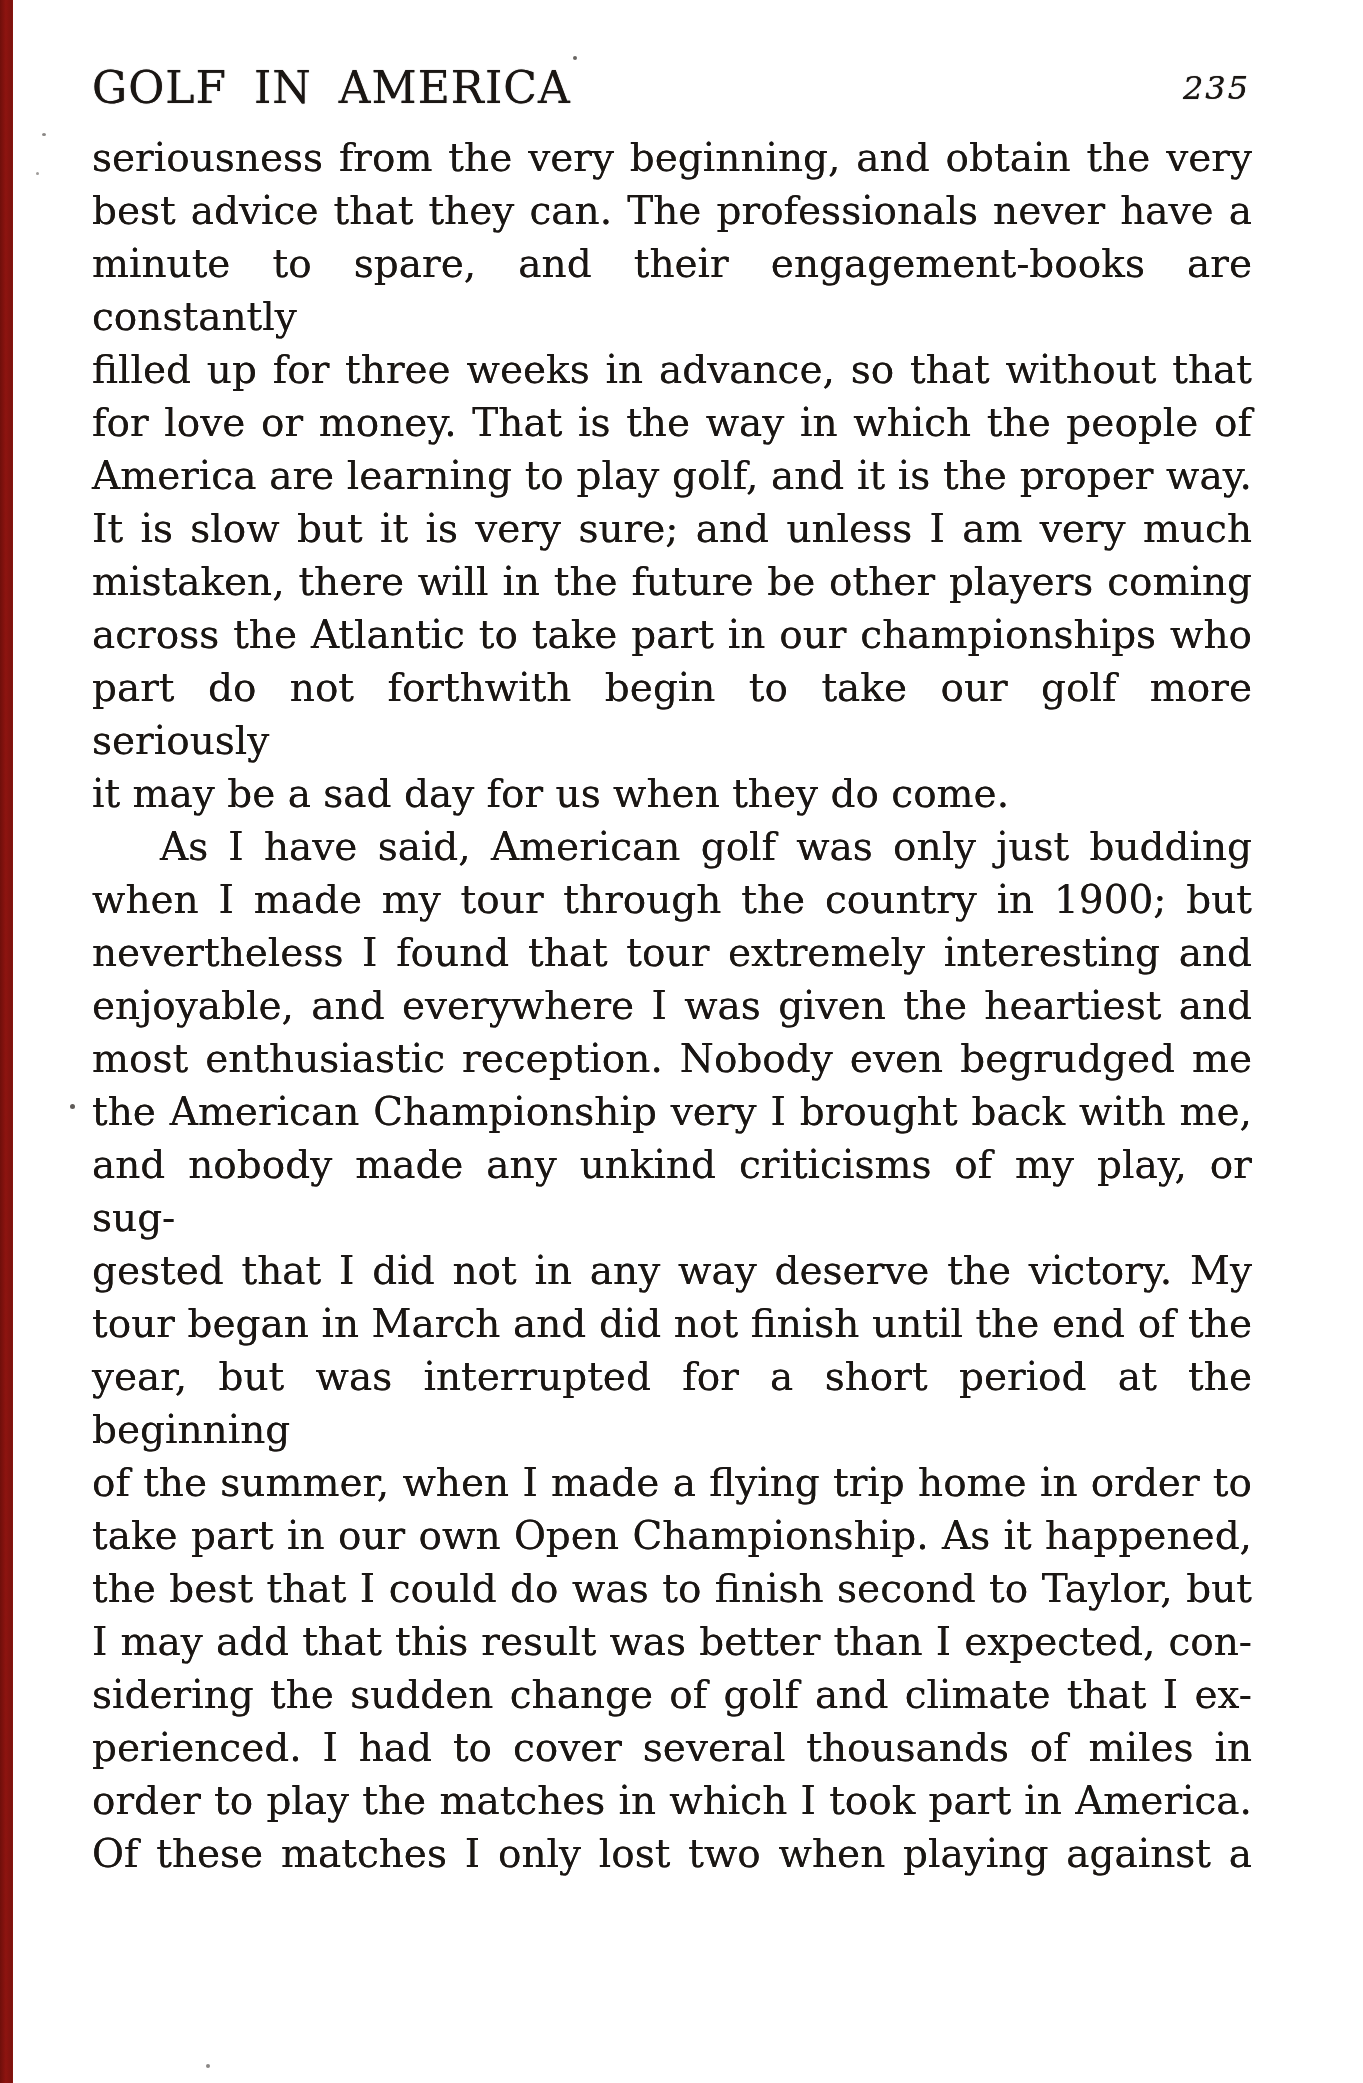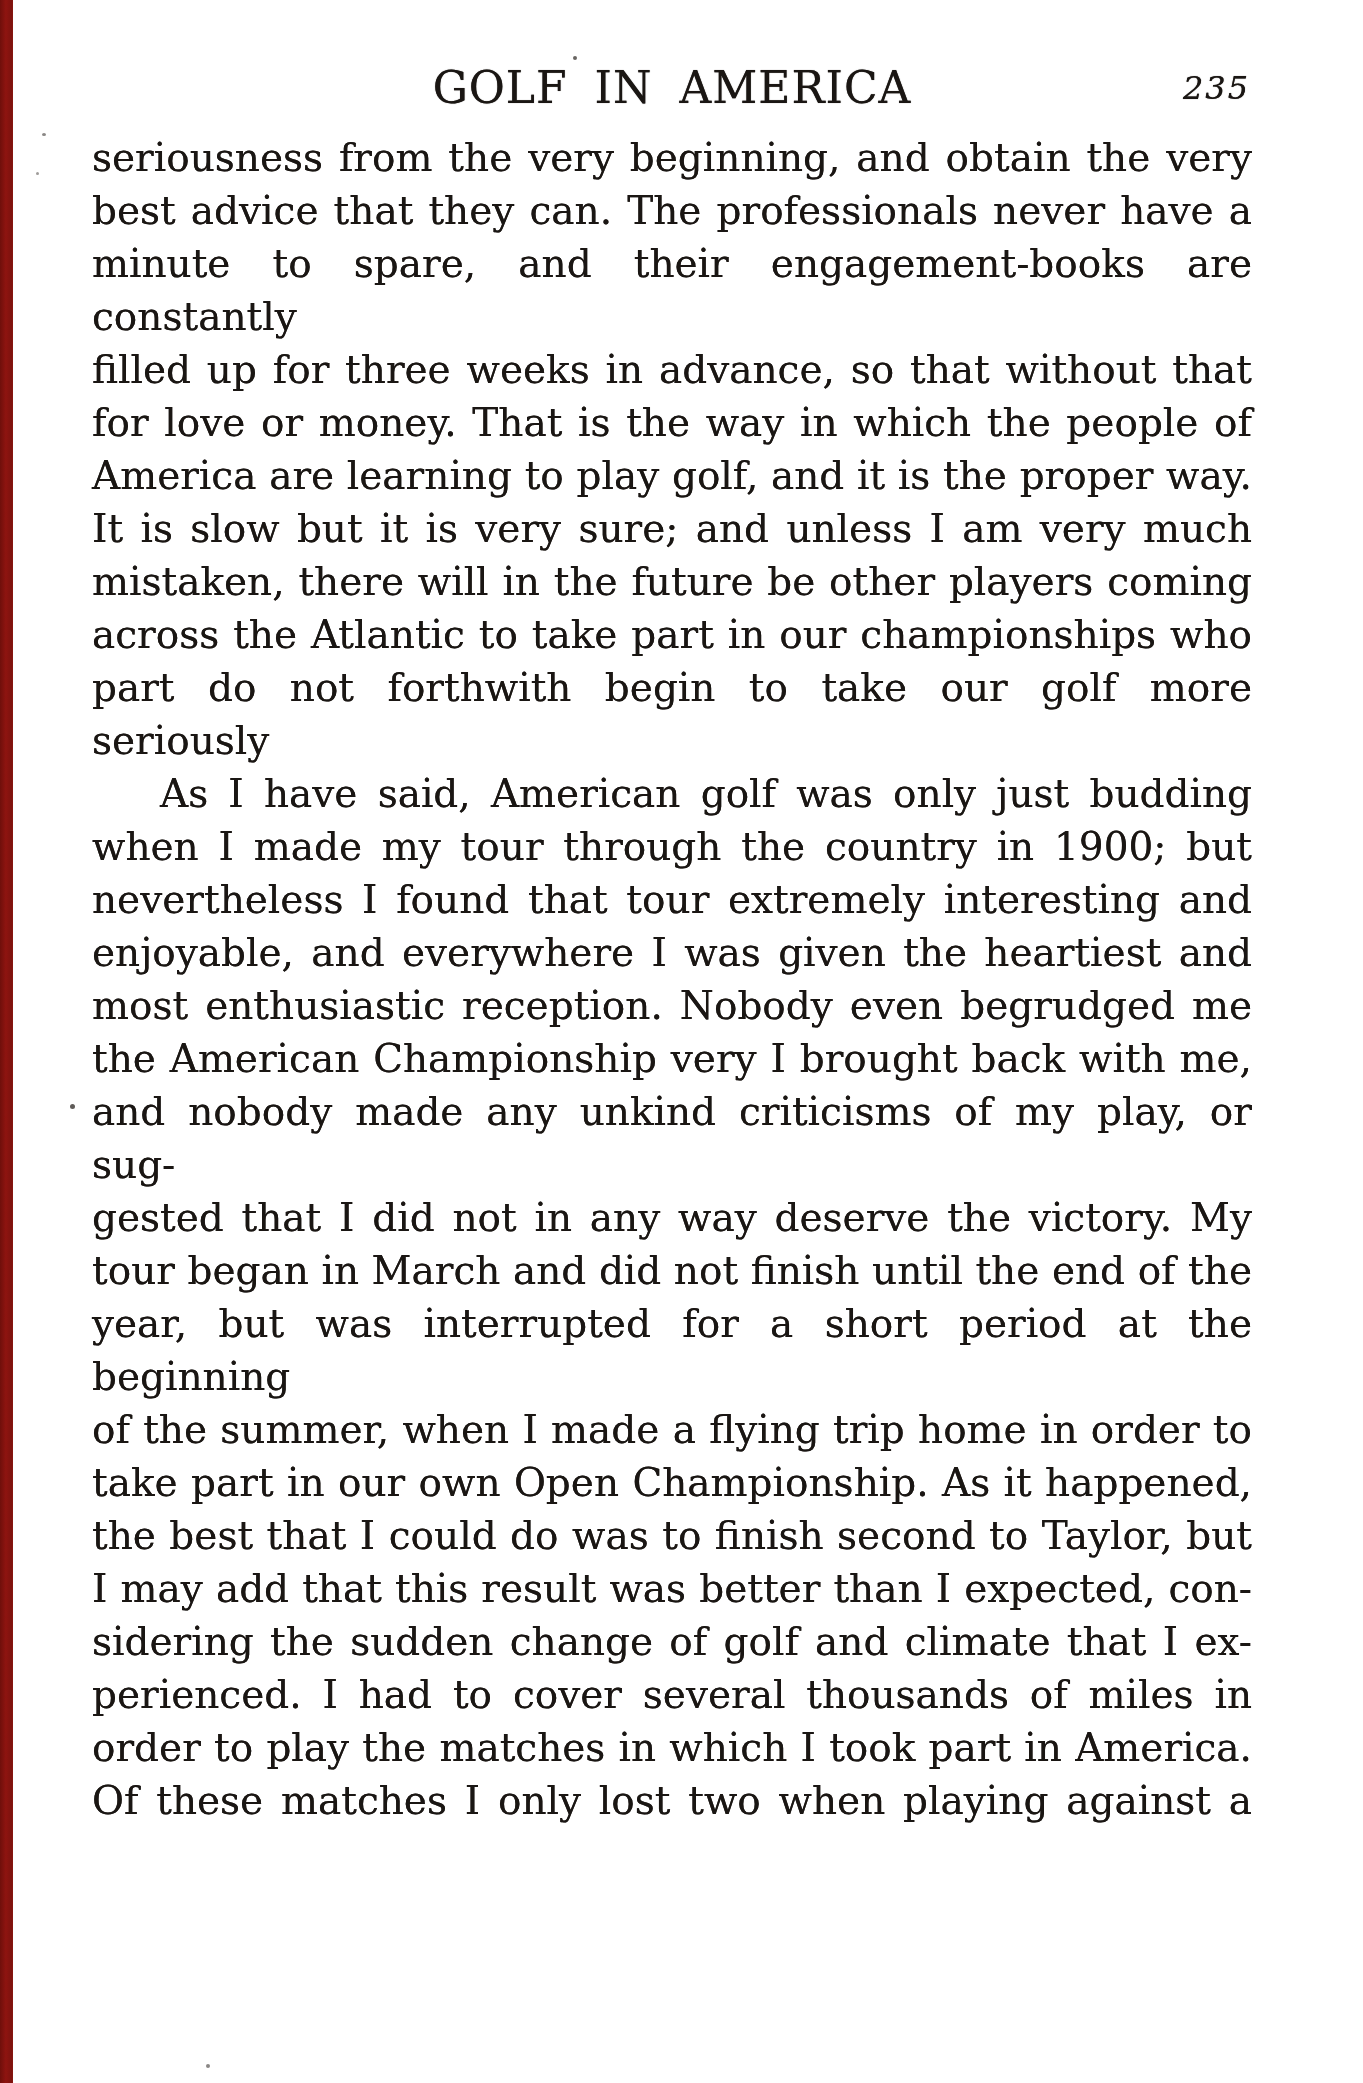--- a/index.html
+++ b/index.html
@@ -20,21 +20,20 @@
   
   .spine{
     position:absolute;left:0;top:0;bottom:0;width:13px;
     background:linear-gradient(to right,#6f0f0b,var(--spine) 45%,#7d120e 90%,#8a1712);
   }
   .running-header{
     position:absolute;top:64px;left:92px;width:1160px;height:48px;
   }
   .chapter-title{
     position:absolute;left:0;right:0;top:0;
-    text-align:center;
     font-size:44px;line-height:48px;
     letter-spacing:1px;word-spacing:12px;
     text-shadow:0 0 0.7px rgba(20,16,12,.9);
   }
   .page-number{
     position:absolute;right:2px;top:0;
     font-size:32px;line-height:48px;
     letter-spacing:2px;
     text-shadow:0 0 0.7px rgba(20,16,12,.9);
     font-style:italic;
@@ -79,20 +78,21 @@
   <div class="line">seriousness from the very beginning, and obtain the very</div>
       <div class="line">best advice that they can.  The professionals never have a</div>
       <div class="line">minute to spare, and their engagement-books are constantly</div>
       <div class="line">filled up for three weeks in advance, so that without that</div>
       <div class="line">for love or money.  That is the way in which the people of</div>
       <div class="line">America are learning to play golf, and it is the proper way.</div>
       <div class="line">It is slow but it is very sure; and unless I am very much</div>
       <div class="line">mistaken, there will in the future be other players coming</div>
       <div class="line">across the Atlantic to take part in our championships who</div>
       <div class="line">part do not forthwith begin to take our golf more seriously</div>
+      <div class="line paragraph-end">it may be a sad day for us when they do come.</div>
       <div class="line paragraph-indent">As I have said, American golf was only just budding</div>
       <div class="line">when I made my tour through the country in 1900; but</div>
       <div class="line">nevertheless I found that tour extremely interesting and</div>
       <div class="line">enjoyable, and everywhere I was given the heartiest and</div>
       <div class="line">most enthusiastic reception.  Nobody even begrudged me</div>
       <div class="line">the American Championship very I brought back with me,</div>
       <div class="line">and nobody made any unkind criticisms of my play, or sug-</div>
       <div class="line">gested that I did not in any way deserve the victory.  My</div>
       <div class="line">tour began in March and did not finish until the end of the</div>
       <div class="line">year, but was interrupted for a short period at the beginning</div>

